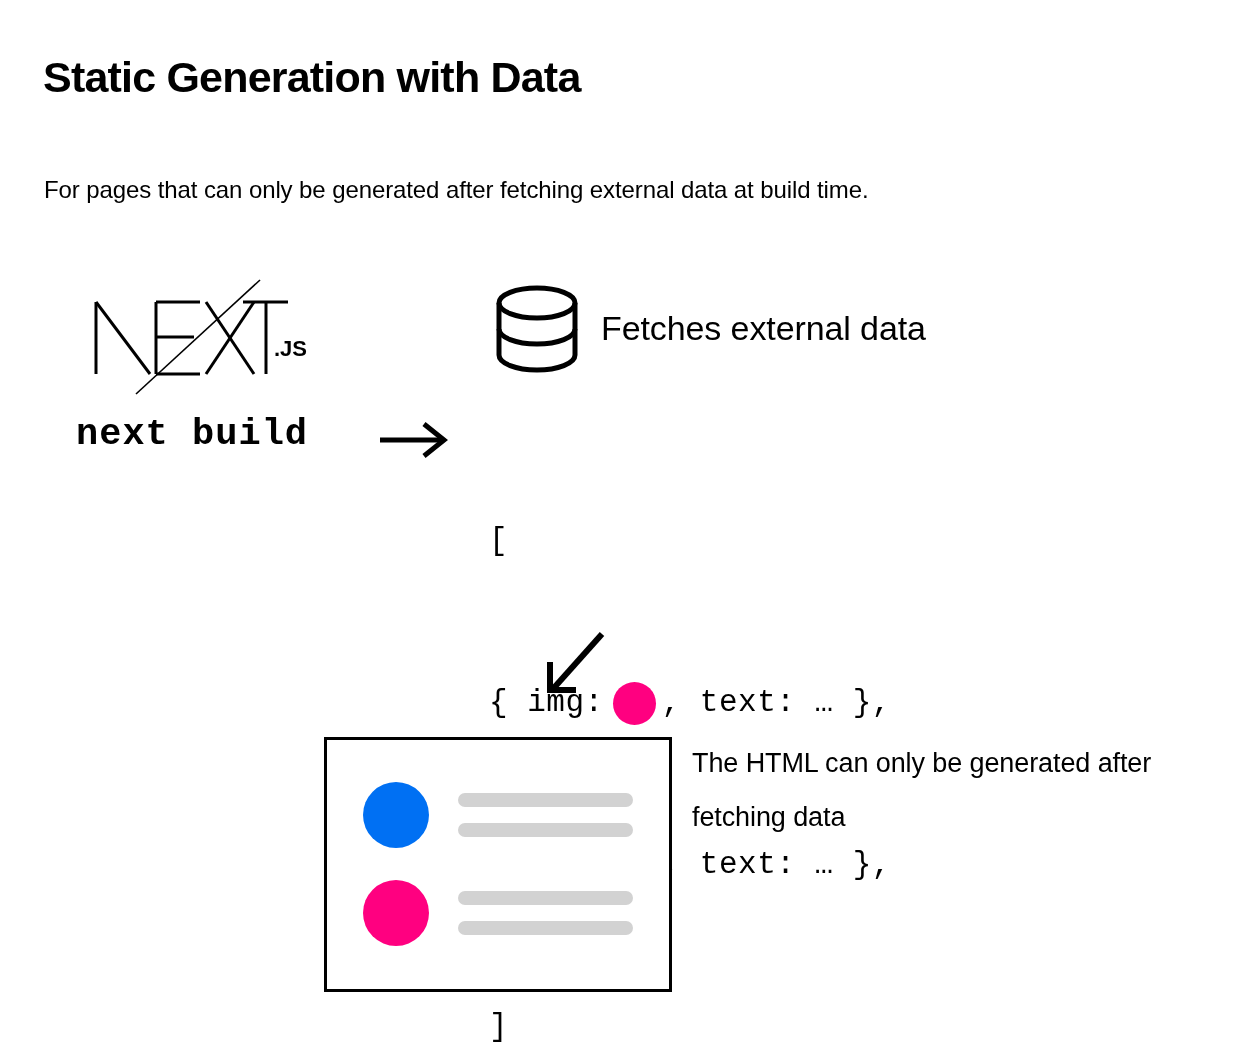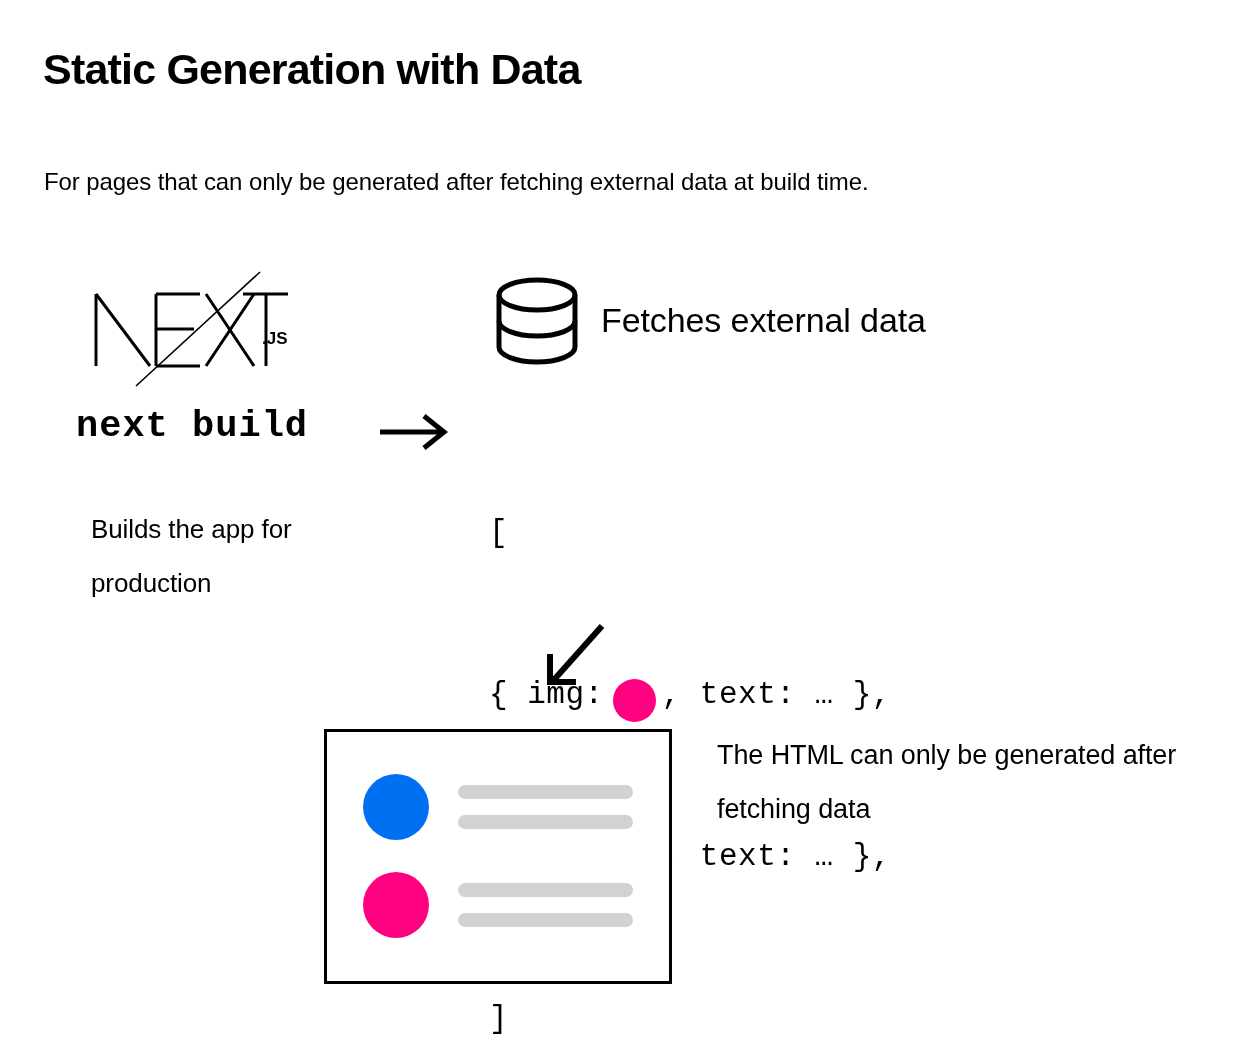--- a/index.html
+++ b/index.html
@@ -13,20 +13,21 @@
     position: relative;
     overflow: hidden;
     font-family: "Liberation Sans", sans-serif;
     color: #000000;
     -webkit-font-smoothing: antialiased;
   }
 
   .page {
     position: absolute;
     inset: 0;
+    margin-top: 8px;
   }
 
   
   .title {
     position: absolute;
     left: 43px;
     top: 46px;
     font-size: 43px;
     font-weight: 700;
     letter-spacing: -0.8px;
@@ -48,23 +49,23 @@
   .nextjs-logo {
     position: absolute;
     left: 88px;
     top: 262px;
     width: 200px;
     height: 128px;
   }
   .nextjs-logo svg { display: block; }
   .logo-js {
     position: absolute;
-    left: 262px;
+    left: 274px;
     top: 330px;
-    font-size: 17px;
+    font-size: 22px;
     font-weight: 700;
     letter-spacing: 0px;
     line-height: 1;
   }
 
   
   .next-build {
     position: absolute;
     left: 76px;
     top: 408px;
@@ -118,21 +119,21 @@
     top: 398px;
     font-family: "Liberation Mono", "DejaVu Sans Mono", monospace;
     font-size: 31px;
     line-height: 54px;
     white-space: pre;
     letter-spacing: 0.5px;
   }
   .code-line { height: 54px; display: block; }
   .code-row {
     display: flex;
-    align-items: flex-end;
+    align-items: center;
     height: 54px;
   }
   .dot {
     display: inline-block;
     border-radius: 50%;
     width: 43px;
     height: 43px;
     flex: 0 0 auto;
   }
 
@@ -178,21 +179,21 @@
   }
   .card-bar {
     width: 175px;
     height: 14px;
     border-radius: 7px;
     background: #d2d2d2;
   }
 
   .html-caption {
     position: absolute;
-    left: 717px;
+    left: 692px;
     top: 728px;
     width: 470px;
     font-size: 27px;
     line-height: 54px;
     letter-spacing: -0.1px;
   }
 </style>
 </head>
 <body>
 
@@ -223,21 +224,20 @@
   </div>
   <div class="logo-js">.JS</div>
 
   <div class="next-build">next build</div>
   <div class="build-arrow">
     <svg width="72" height="40" viewBox="0 0 72 40" fill="none" xmlns="http://www.w3.org/2000/svg">
       <path d="M2 20 L64 20" stroke="#000" stroke-width="5"></path>
       <path d="M46 4 L66 20 L46 36" stroke="#000" stroke-width="5" fill="none" stroke-linejoin="miter"></path>
     </svg>
   </div>
-  <div class="builds-caption">Builds the app for production</div>
 
   <div class="db-icon">
     <svg width="86" height="92" viewBox="0 0 86 92" fill="none" xmlns="http://www.w3.org/2000/svg">
       <ellipse cx="43" cy="20" rx="38" ry="15" stroke="#000" stroke-width="5" fill="#fff"></ellipse>
       <path d="M5 20 L5 72" stroke="#000" stroke-width="5"></path>
       <path d="M81 20 L81 72" stroke="#000" stroke-width="5"></path>
       <path d="M5 72 A38 15 0 0 0 81 72" stroke="#000" stroke-width="5" fill="none"></path>
       <path d="M5 46 A38 15 0 0 0 81 46" stroke="#000" stroke-width="5" fill="none"></path>
     </svg>
   </div>

